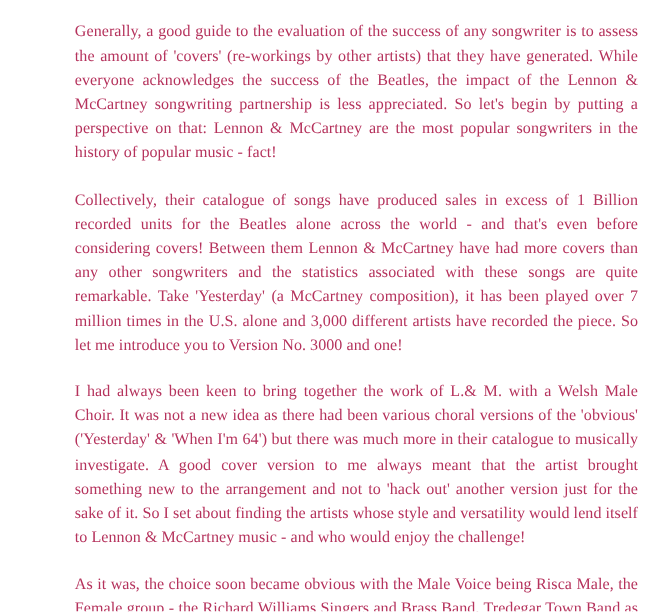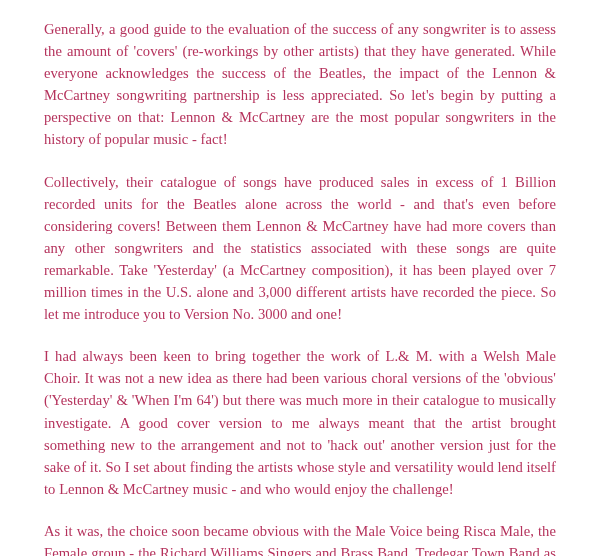--- a/index.html
+++ b/index.html
@@ -13,21 +13,21 @@
     background: #ffffff;
     font-family: "Liberation Serif", "DejaVu Serif", serif;
     overflow: hidden;
   }
   #page {
     position: relative;
     width: 600px;
     height: 556px;
     background: #ffffff;
     box-sizing: border-box;
-    padding: 18px 44px 0 44px;
+    padding: 18px 44px 0 68px;
     overflow: hidden;
   }
   .text-column {
     width: 512px;
   }
   p.para {
     margin: 0 0 20px 0;
     padding: 0;
     color: #b5325c;
     font-size: 14.6px;

